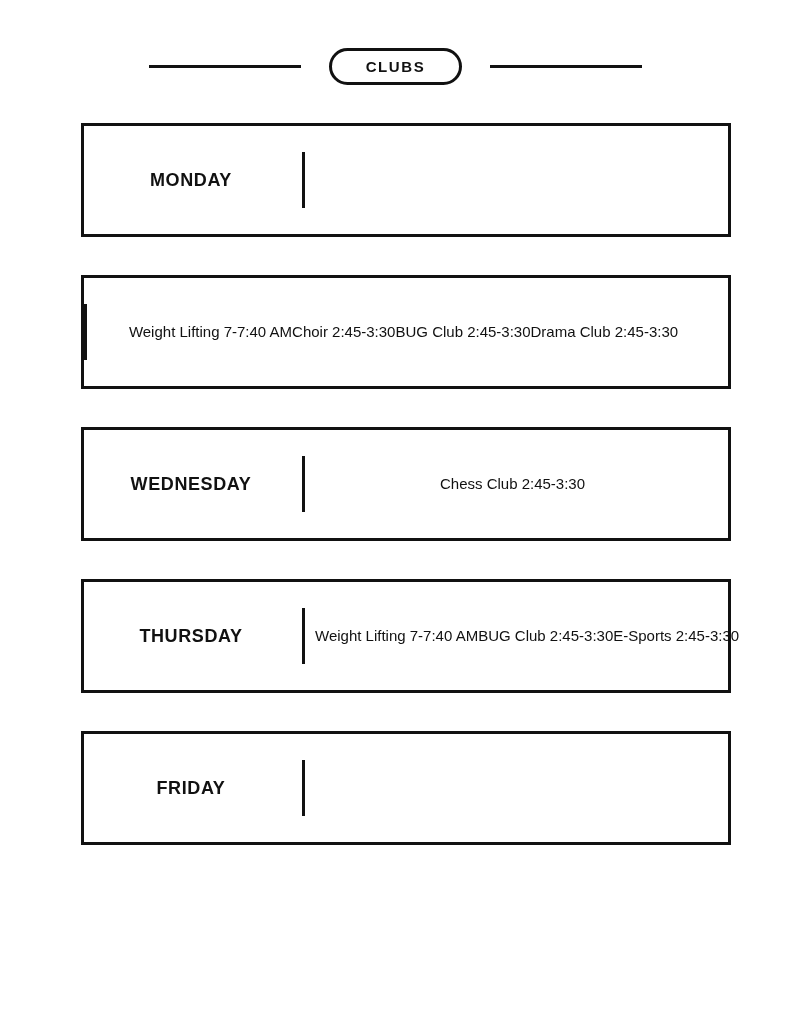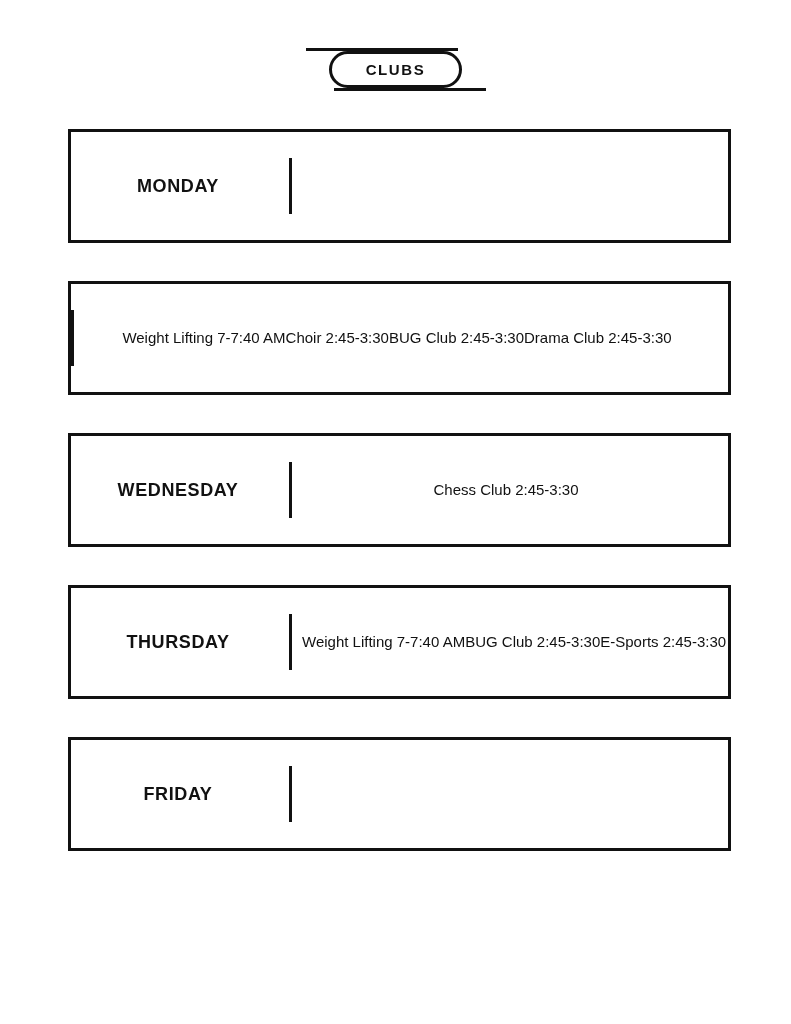--- a/index.html
+++ b/index.html
@@ -24,21 +24,20 @@
     position: relative;
   }
 
   
   .badge-row {
     display: flex;
     align-items: center;
     justify-content: center;
     margin-top: 48px;
     gap: 0px;
-    flex-direction: column;
   }
   .rule {
     height: 3px;
     background: #111111;
     width: 152px;
   }
   .rule.left { margin-right: 28px; }
   .rule.right { margin-left: 28px; }
 
   .badge {
@@ -61,20 +60,21 @@
     letter-spacing: -0.5px;
     margin-top: 44px;
     margin-bottom: 0;
     line-height: 1.05;
   }
 
   
   .rows {
     margin-top: 38px;
     padding: 0 60px 17px 68px;
+    margin-left: 13px;
   }
 
   .day-row {
     border: 3px solid #111111;
     box-sizing: border-box;
     height: 114px;
     margin-bottom: 38px;
     display: flex;
     align-items: stretch;
     background: #ffffff;

